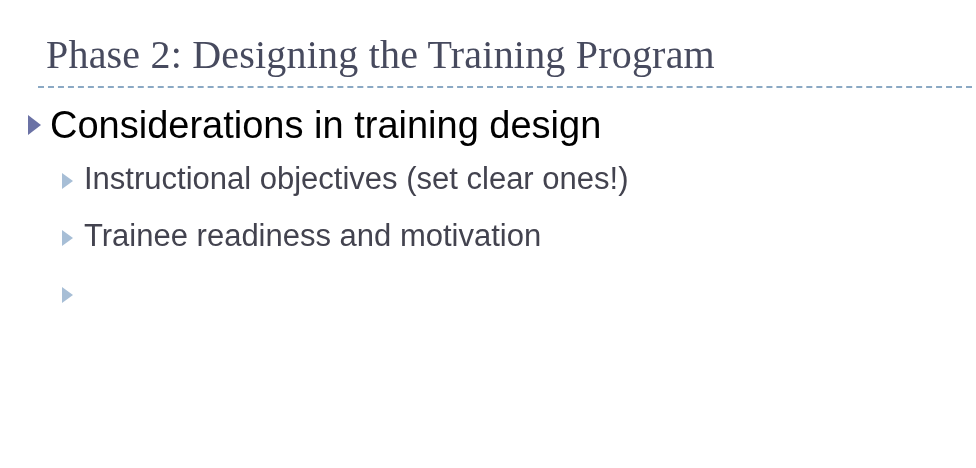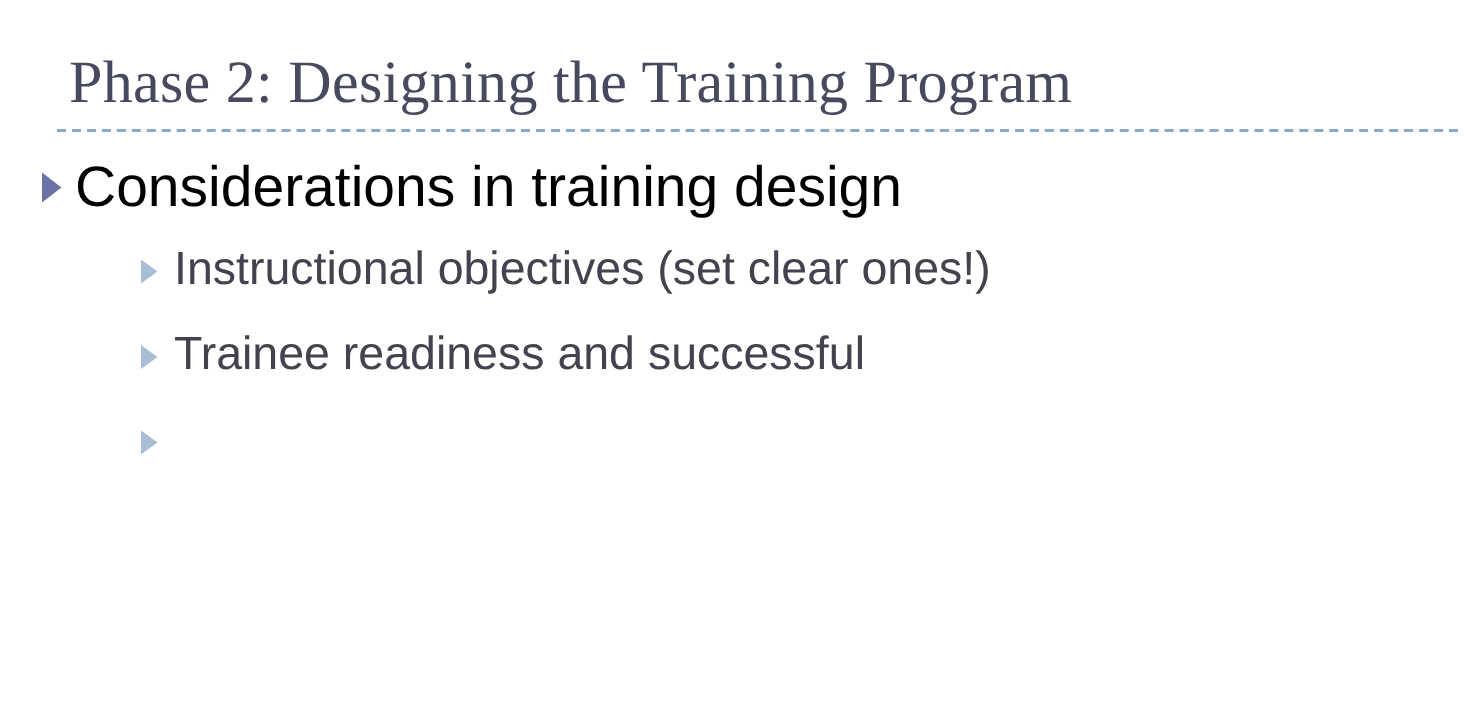--- a/index.html
+++ b/index.html
@@ -90,21 +90,20 @@
     font-size: 38px;
     line-height: 50px;
     font-weight: 400;
     color: #000000;
     white-space: nowrap;
   }
 
   
   .level-2 {
     height: 57px;
-    padding-left: 32px;
   }
   .level-2 .marker {
     margin-left: 62px;
     margin-top: 16px;
     border-width: 8px 0 8px 11px;
     border-color: transparent transparent transparent #a7bed6;
   }
   .level-2 .bullet-text {
     margin-left: 11px;
     font-size: 31px;
@@ -131,21 +130,21 @@
       <span class="bullet-text">Considerations in training design</span>
     </div>
 
     <div class="bullet-row level-2">
       <span class="marker"></span>
       <span class="bullet-text">Instructional objectives (set clear ones!)</span>
     </div>
 
     <div class="bullet-row level-2">
       <span class="marker"></span>
-      <span class="bullet-text">Trainee readiness and successful</span>
+      <span class="bullet-text">Trainee readiness and motivation</span>
     </div>
 
     <div class="bullet-row level-2">
       <span class="marker"></span>
     </div>
 
 
   </div>
 </div>
 

